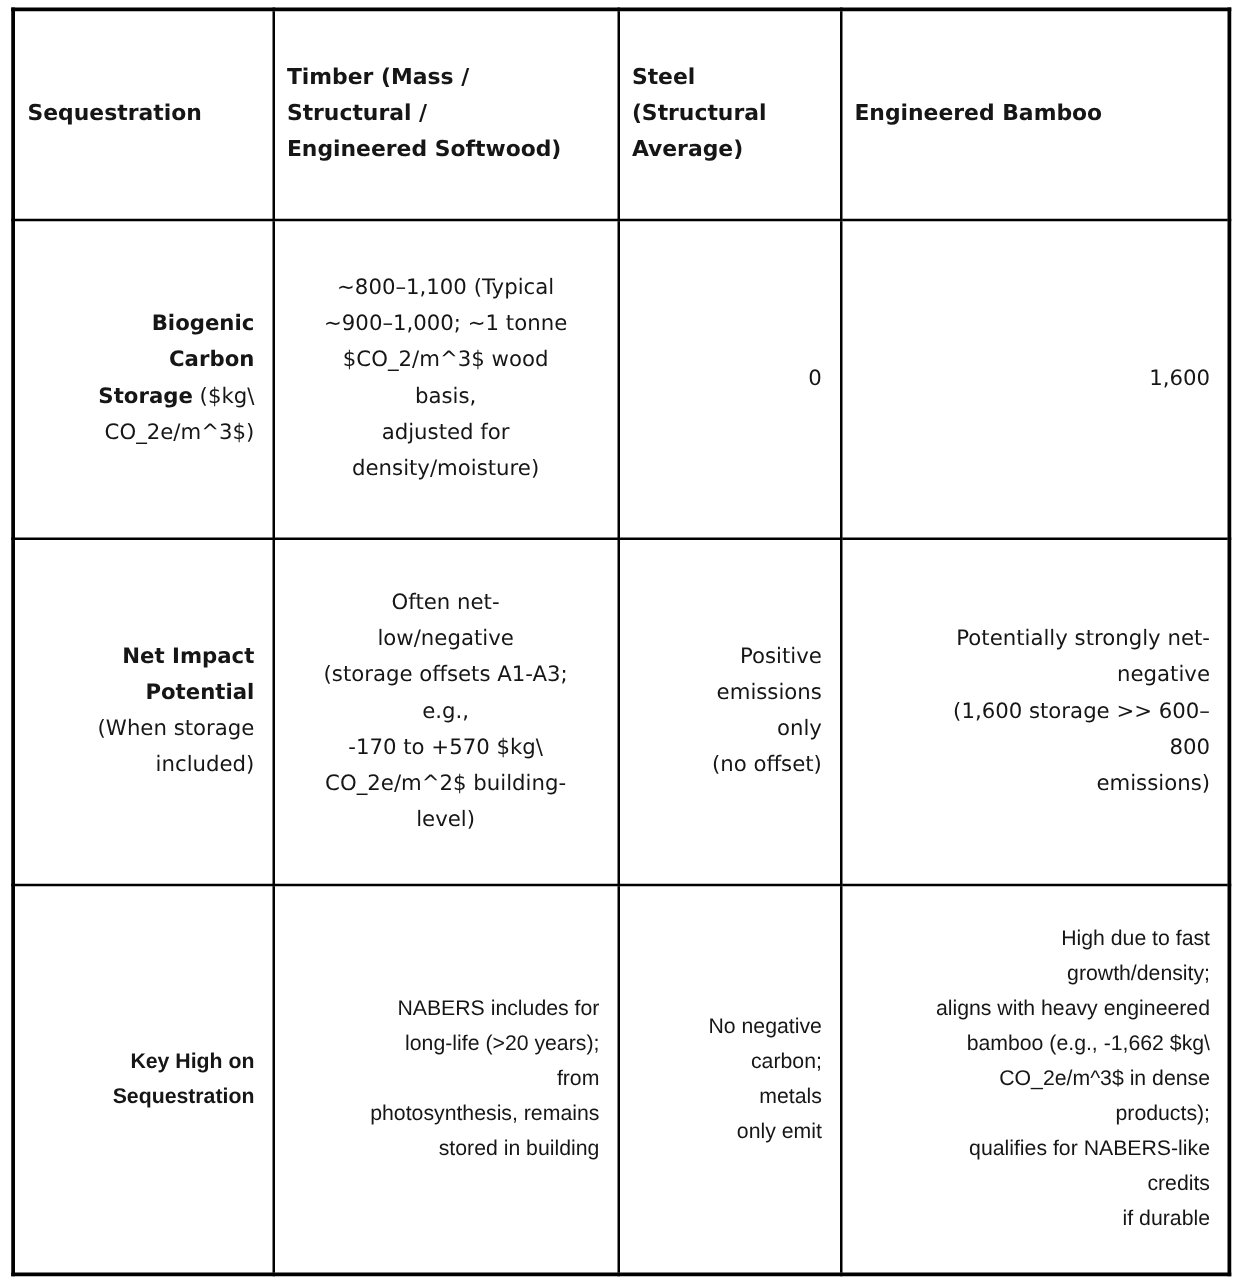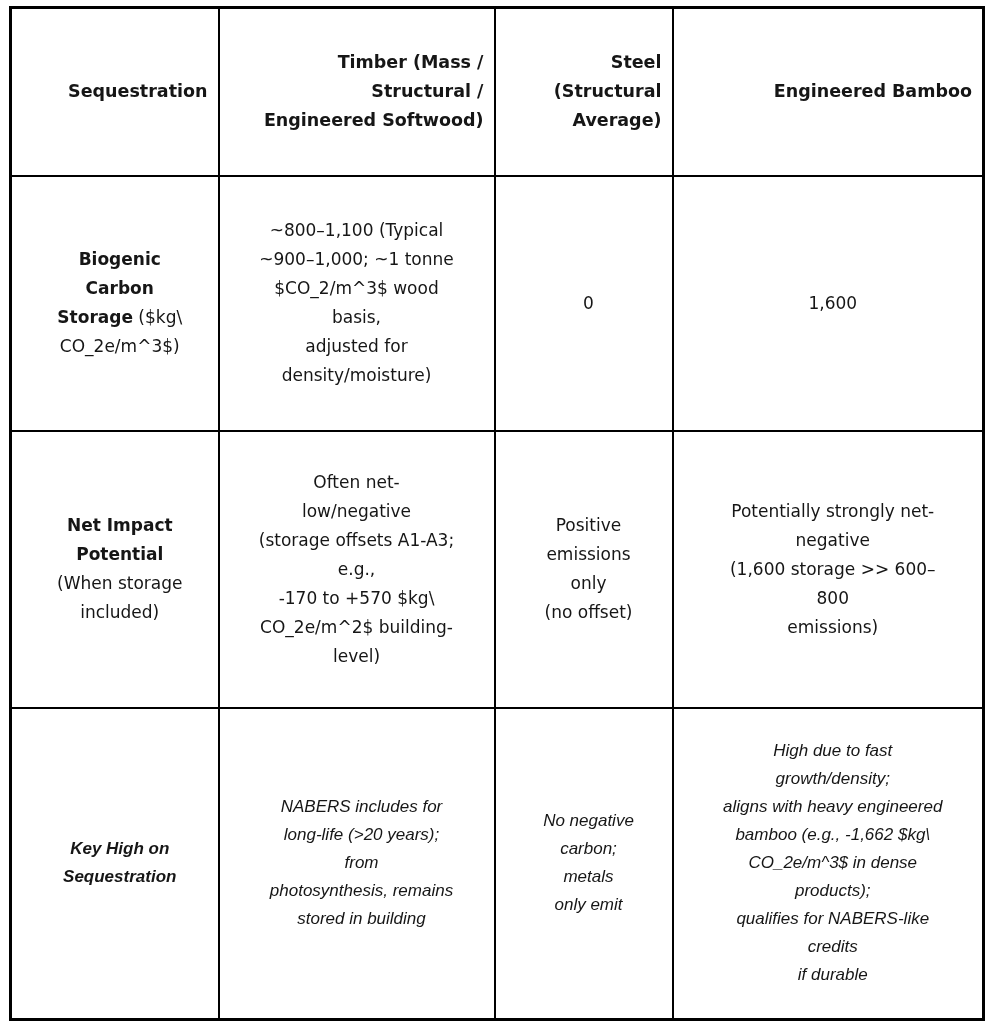--- a/index.html
+++ b/index.html
@@ -32,37 +32,36 @@
     border: 2px solid #000000;
     vertical-align: middle;
     white-space: pre-line;
     font-size: 17px;
     line-height: 29px;
     overflow: hidden;
   }
   table.cmp th {
     font-weight: bold;
     font-size: 17.5px;
-    text-align: right;
+    text-align: left;
     padding: 6px 10px;
   }
   td.cell-left {
-    text-align: center;
+    text-align: right;
     padding: 6px 14px 6px 24px;
   }
   td.cell-center {
     text-align: center;
     padding: 6px 10px;
     border-radius: 16px;
   }
   .b { font-weight: bold; }
   tr.row-notes td {
     font-family: "Liberation Sans", sans-serif;
     line-height: 28px;
-    font-style: italic;
   }
 </style>
 </head>
 <body>
 
 <div class="page">
   <table class="cmp">
     <colgroup>
       <col style="width:208px">
       <col style="width:276px">

